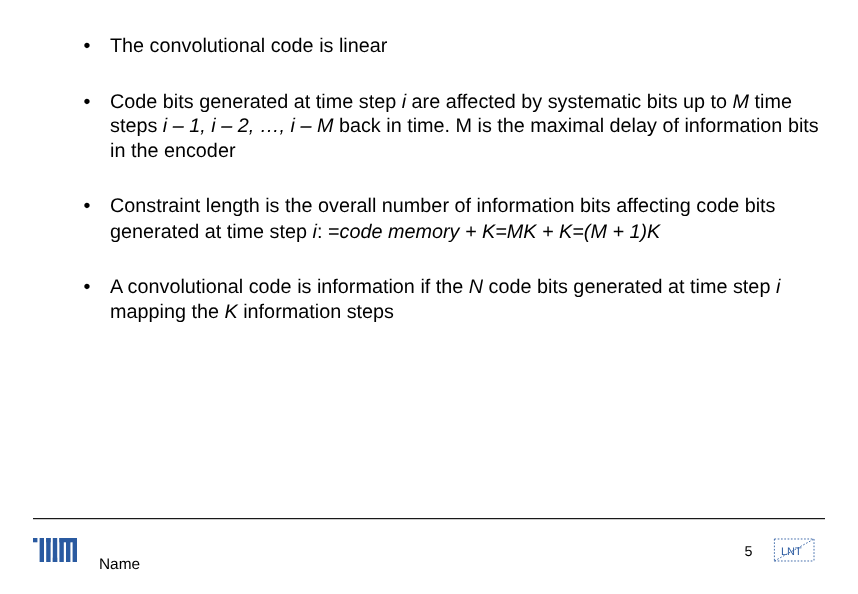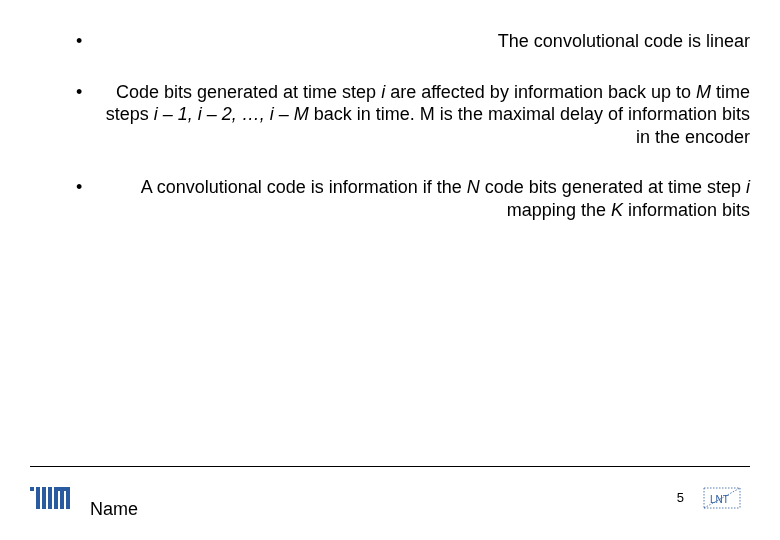--- a/index.html
+++ b/index.html
@@ -5,21 +5,20 @@
   * { margin: 0; padding: 0; box-sizing: border-box; }
   html, body { width: 780px; height: 540px; background: #fff; font-family: Arial, Helvetica, sans-serif; }
   .slide {
     width: 780px;
     height: 540px;
     position: relative;
     padding: 30px 30px 0 30px;
   }
   .content {
     padding-left: 40px;
-    text-align: right;
   }
   ul { list-style: none; }
   li.bullet {
     position: relative;
     padding-left: 30px;
     font-size: 18px;
     line-height: 1.25;
     color: #000;
     margin-bottom: 28px;
   }
@@ -52,21 +51,21 @@
   .footer-left {
     display: flex;
     align-items: center;
     gap: 16px;
   }
   .tum-logo {
     display: inline-block;
   }
   .tum-logo svg { display: block; }
   .name {
-    font-size: 18px;
+    font-size: 14px;
     color: #000;
     margin-top: 24px;
   }
   .pagenum {
     font-size: 13px;
     color: #000;
     margin-right: 10px;
   }
   .lnt-box {
     display:inline-block;
@@ -81,24 +80,27 @@
 <body>
 
 <div class="slide">
 
   <div class="content">
     <ul>
       <li class="bullet">
         <span>The convolutional code is linear</span><span class="italic"></span><span></span><span class="italic"></span><span></span><span class="italic"></span><span></span>
       </li>
       <li class="bullet">
-        <span>Code bits generated at time step </span><span class="italic">i</span><span> are affected by information back up to </span><span class="italic">M</span><span> time steps </span><span class="italic">i – 1, i – 2, …, i – M</span><span> back in time. M is the maximal delay of information bits in the encoder</span>
+        <span>Code bits generated at time step </span><span class="italic">i</span><span> are affected by systematic bits up to </span><span class="italic">M</span><span> time steps </span><span class="italic">i – 1, i – 2, …, i – M</span><span> back in time. M is the maximal delay of information bits in the encoder</span>
       </li>
       <li class="bullet">
-        <span>A convolutional code is information if the </span><span class="italic">N</span><span> code bits generated at time step </span><span class="italic">i</span><span> mapping the </span><span class="italic">K</span><span> information bits</span>
+        <span>Constraint length is the overall number of information bits affecting code bits generated at time step </span><span class="italic">i</span><span>: =</span><span class="italic">code memory + K=MK + K=(M + 1)K</span><span></span><span class="italic"></span><span></span>
+      </li>
+      <li class="bullet">
+        <span>A convolutional code is information if the </span><span class="italic">N</span><span> code bits generated at time step </span><span class="italic">i</span><span> mapping the </span><span class="italic">K</span><span> information steps</span>
       </li>
     </ul>
   </div>
 
   <div class="footer">
     <hr class="hr">
     <div class="footer-row">
       <div class="footer-left">
         <span class="tum-logo">
           <svg width="44" height="22" viewBox="0 0 44 22">

